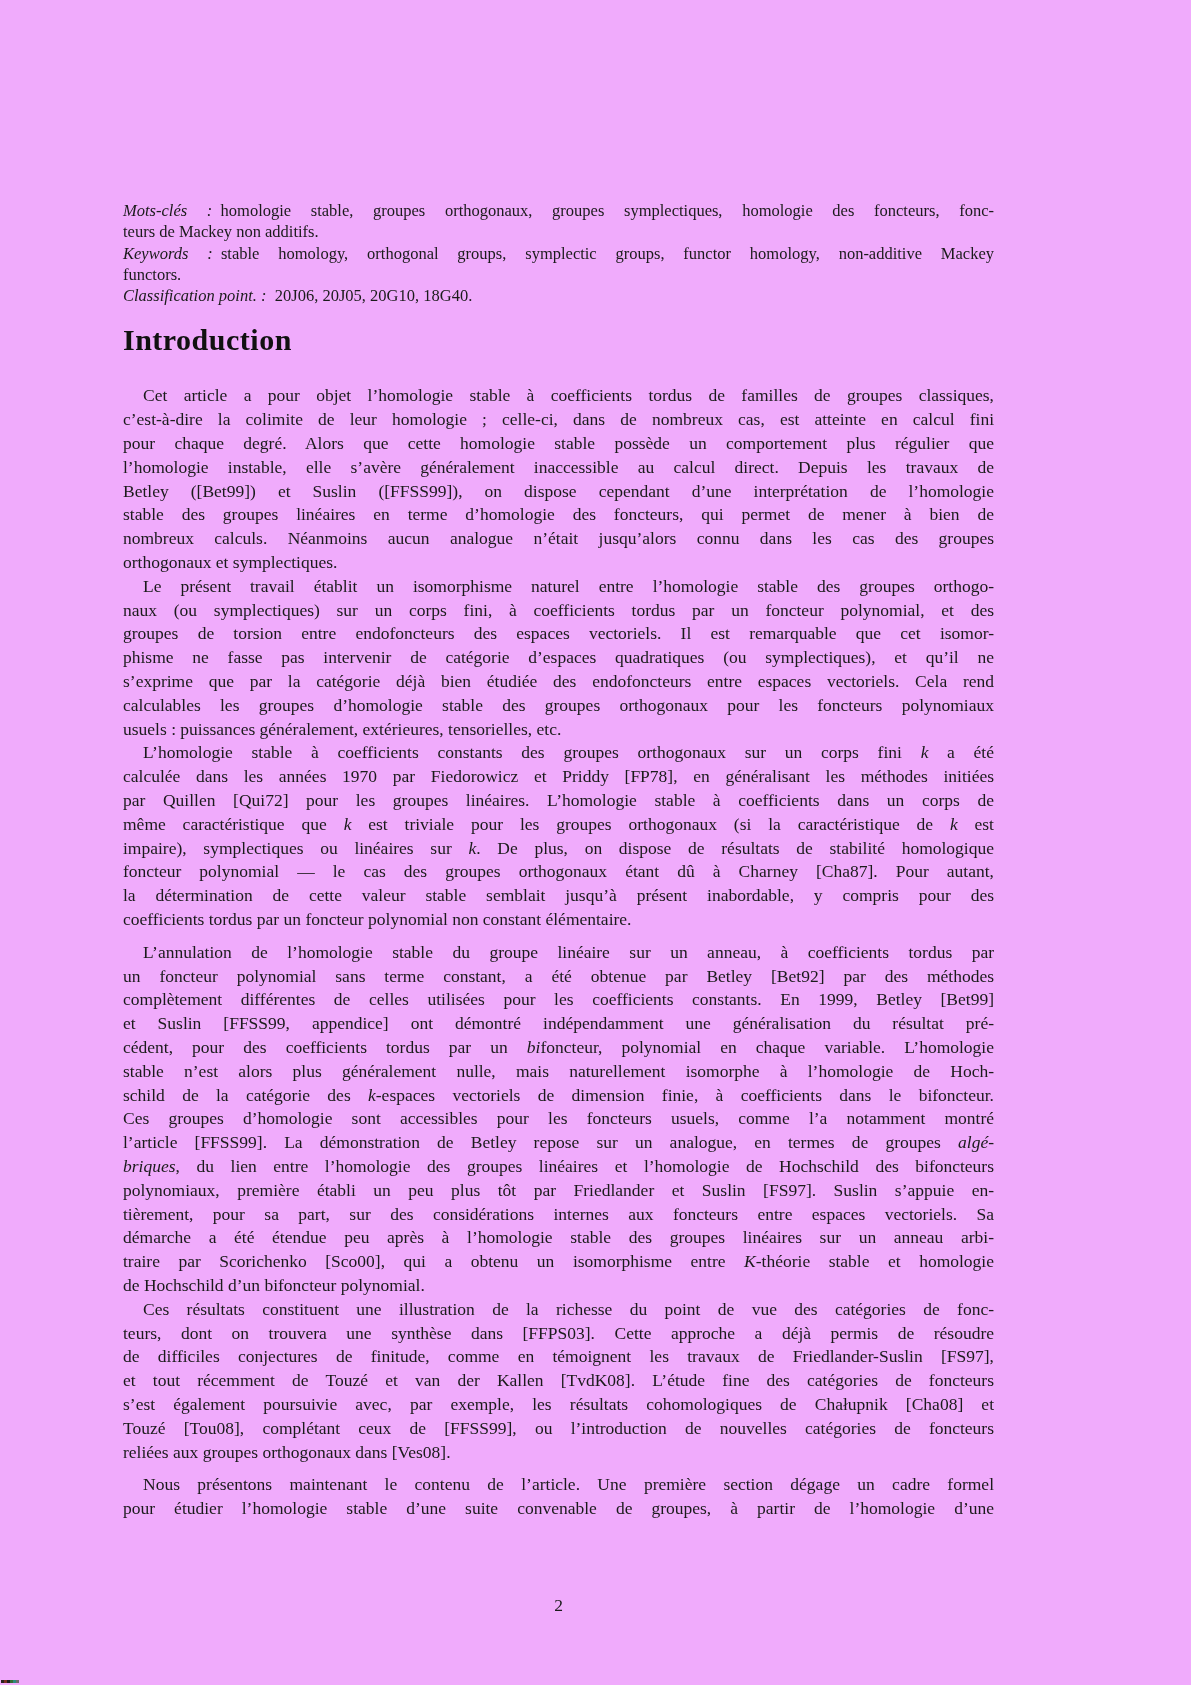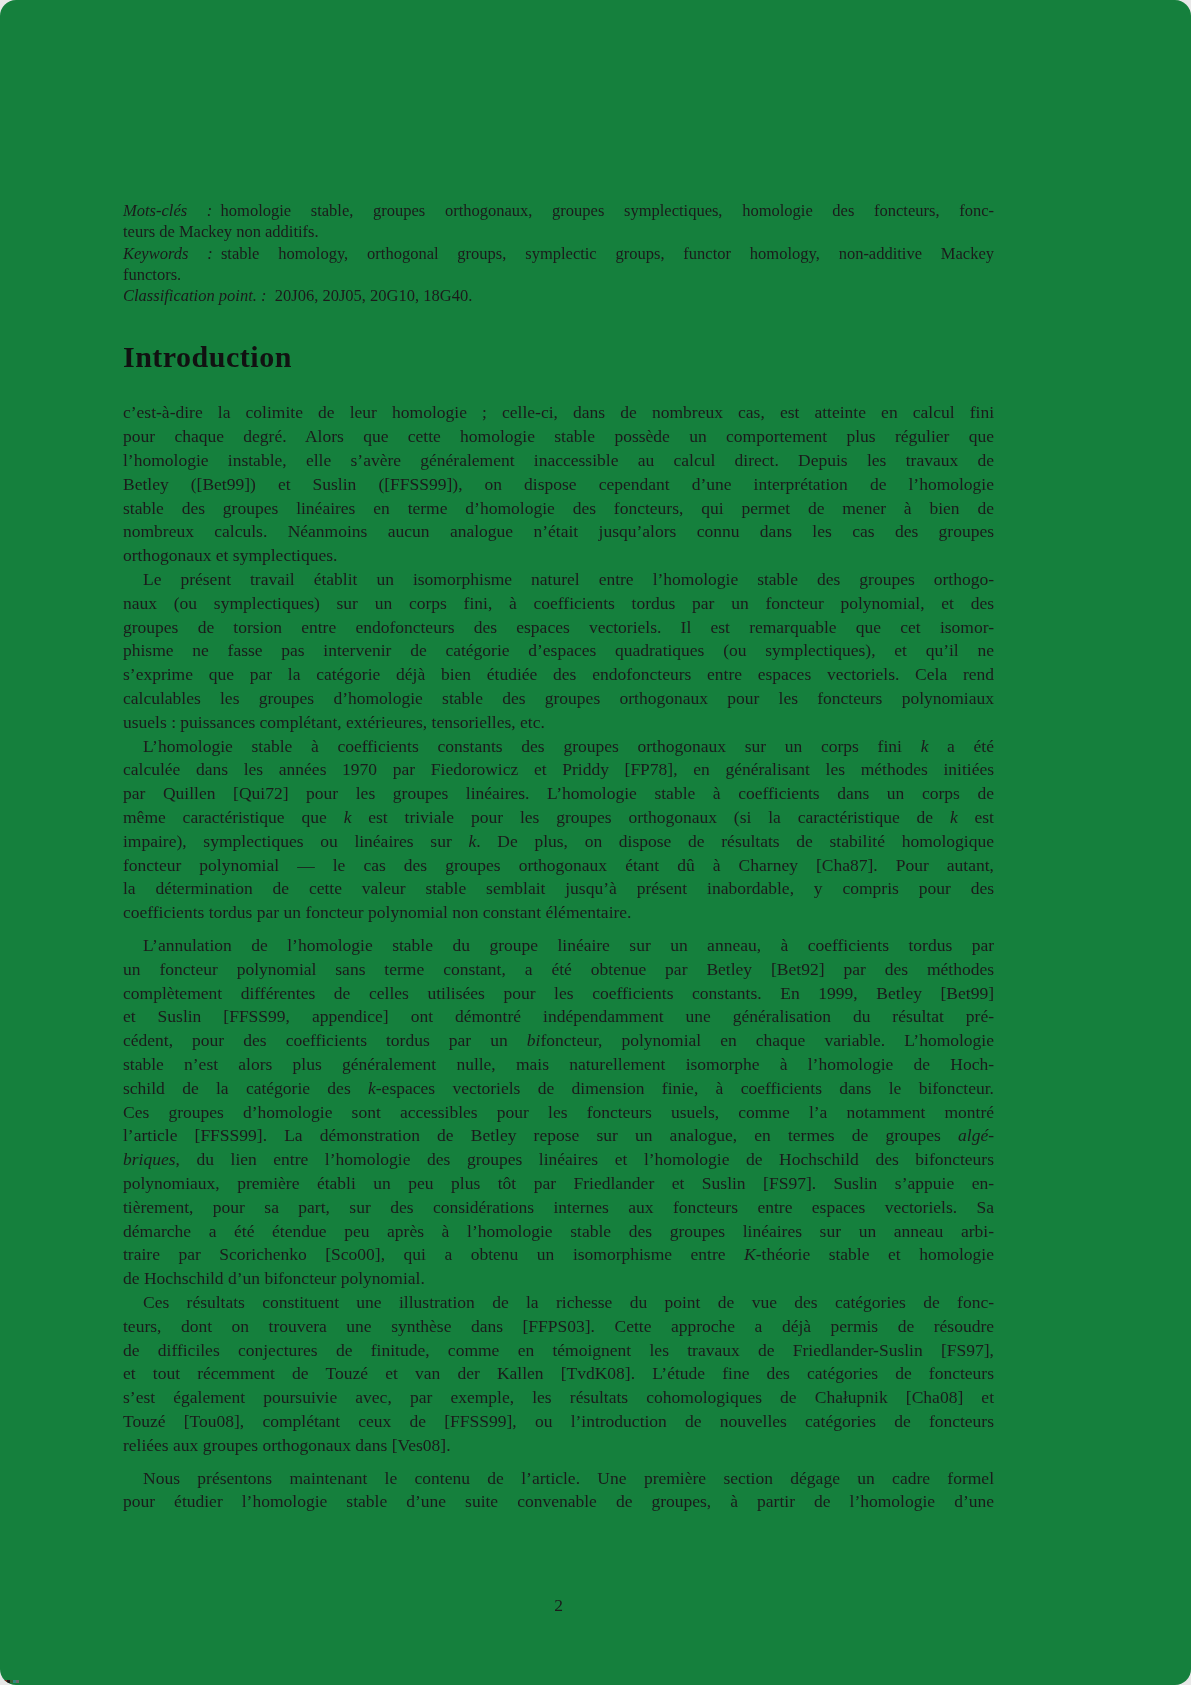--- a/index.html
+++ b/index.html
@@ -1,35 +1,34 @@
 <!DOCTYPE html>
 <html lang="fr"><head>
 <meta charset="utf-8">
 <style>
   html,body{margin:0;padding:0;background:#e8e8e8;}
   .page{
     position:relative;
     width:1191px;height:1685px;
-    background:#15803d;
+    background:#f0abfc;
     overflow:hidden;
     font-family:"Liberation Serif","DejaVu Serif",serif;
     color:#1b1b1b;
-    border-radius:16px;
   }
   .content{
     position:absolute;
     left:123px;top:200px;
     width:871px;
   }
   .front-matter{
     font-size:16.5px;
     line-height:21.3px;
   }
   .section-heading{
-    margin-top:33px;
+    margin-top:16px;
     font-size:30px;
     line-height:36px;
     font-weight:bold;
     letter-spacing:0.5px;
     color:#111111;
     text-align:left;
   }
   .body-text{
     margin-top:26px;
     font-size:17.5px;
@@ -79,36 +78,37 @@
           <div class="line"><i>Keywords :</i> stable homology, orthogonal groups, symplectic groups, functor homology, non-additive Mackey</div>
           <div class="line last">functors.</div>
         </div>
         <div class="para">
           <div class="line last"><i>Classification point. :</i> 20J06, 20J05, 20G10, 18G40.</div>
         </div>
       </div>
     <h1 class="section-heading">Introduction</h1>
     <div class="body-text">
         <div class="para">
+          <div class="line indent">Cet article a pour objet l’homologie stable à coefficients tordus de familles de groupes classiques,</div>
           <div class="line">c’est-à-dire la colimite de leur homologie ; celle-ci, dans de nombreux cas, est atteinte en calcul fini</div>
           <div class="line">pour chaque degré. Alors que cette homologie stable possède un comportement plus régulier que</div>
           <div class="line">l’homologie instable, elle s’avère généralement inaccessible au calcul direct. Depuis les travaux de</div>
           <div class="line">Betley ([Bet99]) et Suslin ([FFSS99]), on dispose cependant d’une interprétation de l’homologie</div>
           <div class="line">stable des groupes linéaires en terme d’homologie des foncteurs, qui permet de mener à bien de</div>
           <div class="line">nombreux calculs. Néanmoins aucun analogue n’était jusqu’alors connu dans les cas des groupes</div>
           <div class="line last">orthogonaux et symplectiques.</div>
         </div>
         <div class="para">
           <div class="line indent">Le présent travail établit un isomorphisme naturel entre l’homologie stable des groupes orthogo-</div>
           <div class="line">naux (ou symplectiques) sur un corps fini, à coefficients tordus par un foncteur polynomial, et des</div>
           <div class="line">groupes de torsion entre endofoncteurs des espaces vectoriels. Il est remarquable que cet isomor-</div>
           <div class="line">phisme ne fasse pas intervenir de catégorie d’espaces quadratiques (ou symplectiques), et qu’il ne</div>
           <div class="line">s’exprime que par la catégorie déjà bien étudiée des endofoncteurs entre espaces vectoriels. Cela rend</div>
           <div class="line">calculables les groupes d’homologie stable des groupes orthogonaux pour les foncteurs polynomiaux</div>
-          <div class="line last">usuels : puissances complétant, extérieures, tensorielles, etc.</div>
+          <div class="line last">usuels : puissances généralement, extérieures, tensorielles, etc.</div>
         </div>
         <div class="para">
           <div class="line indent">L’homologie stable à coefficients constants des groupes orthogonaux sur un corps fini <i>k</i> a été</div>
           <div class="line">calculée dans les années 1970 par Fiedorowicz et Priddy [FP78], en généralisant les méthodes initiées</div>
           <div class="line">par Quillen [Qui72] pour les groupes linéaires. L’homologie stable à coefficients dans un corps de</div>
           <div class="line">même caractéristique que <i>k</i> est triviale pour les groupes orthogonaux (si la caractéristique de <i>k</i> est</div>
           <div class="line">impaire), symplectiques ou linéaires sur <i>k</i>. De plus, on dispose de résultats de stabilité homologique</div>
           <div class="line">foncteur polynomial — le cas des groupes orthogonaux étant dû à Charney [Cha87]. Pour autant,</div>
           <div class="line">la détermination de cette valeur stable semblait jusqu’à présent inabordable, y compris pour des</div>
           <div class="line last">coefficients tordus par un foncteur polynomial non constant élémentaire.</div>

